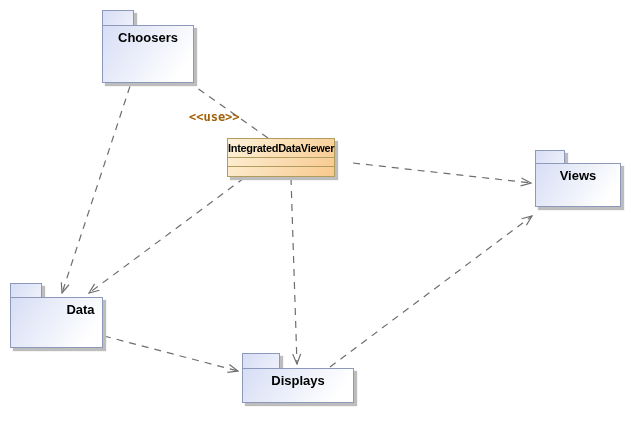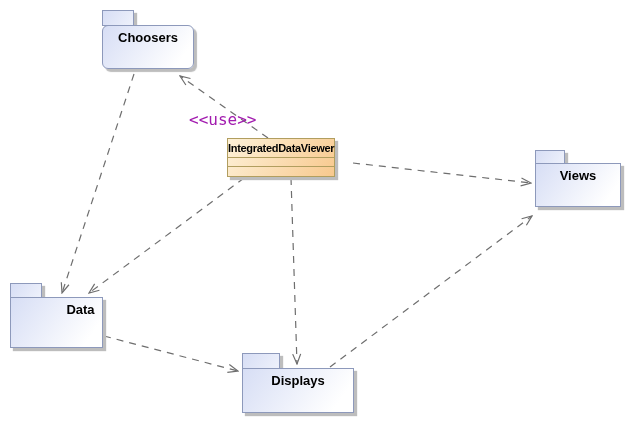--- a/index.html
+++ b/index.html
@@ -83,23 +83,24 @@
   .cls-row {
     height: 9px;
     border-top: 1px solid var(--class-border, #b19e5f);
     box-sizing: border-box;
   }
   .use-label {
     position: absolute;
     left: 189px;
     top: 110px;
     font-family: "DejaVu Sans Mono", monospace;
-    font-size: 16px;
-    color: #a21caf;
+    font-size: 12px;
+    color: #a16207;
     white-space: nowrap;
+    font-weight: bold;
   }
 </style>
 </head>
 <body>
 
 <div class="canvas">
 
   <svg class="edges">
     <defs>
       <marker id="arrowOpen" viewBox="0 0 12 10" refX="11" refY="5" markerWidth="12" markerHeight="10" orient="auto" markerUnits="userSpaceOnUse">
@@ -112,42 +113,42 @@
     <line x1="291" y1="178" x2="297" y2="364" marker-end="url(#arrowOpen)"></line>
     <line x1="353" y1="163" x2="531" y2="183" marker-end="url(#arrowOpen)"></line>
     <line x1="104" y1="336" x2="238" y2="371" marker-end="url(#arrowOpen)"></line>
     <line x1="330" y1="367" x2="532" y2="216" marker-end="url(#arrowOpen)"></line>
   </svg>
 
   <div class="use-label">&lt;&lt;use&gt;&gt;</div>
 
   <div>
     <div class="pkg-tab" style="left:102px; top:10px; width:32px; height:16px;"></div>
-    <div class="pkg-body" style="left:102px; top:25px; width:92px; height:44px;border-radius:6px;">
+    <div class="pkg-body" style="left:102px; top:25px; width:92px; height:58px;">
       <span class="pkg-name">Choosers</span>
     </div>
   </div>
 
   <div>
     <div class="pkg-tab" style="left:535px; top:150px; width:30px; height:14px;"></div>
     <div class="pkg-body" style="left:535px; top:163px; width:86px; height:44px;">
       <span class="pkg-name">Views</span>
     </div>
   </div>
 
   <div>
     <div class="pkg-tab" style="left:10px; top:283px; width:32px; height:15px;"></div>
     <div class="pkg-body" style="left:10px; top:297px; width:93px; height:51px;padding-left:48px;">
       <span class="pkg-name">Data</span>
     </div>
   </div>
 
   <div>
     <div class="pkg-tab" style="left:242px; top:353px; width:38px; height:16px;"></div>
-    <div class="pkg-body" style="left:242px; top:368px; width:112px; height:45px;">
+    <div class="pkg-body" style="left:242px; top:368px; width:112px; height:35px;">
       <span class="pkg-name">Displays</span>
     </div>
   </div>
 
   <div class="cls">
     <div class="cls-name">IntegratedDataViewer</div>
     <div class="cls-row"></div>
     <div class="cls-row"></div>
   </div>
 

